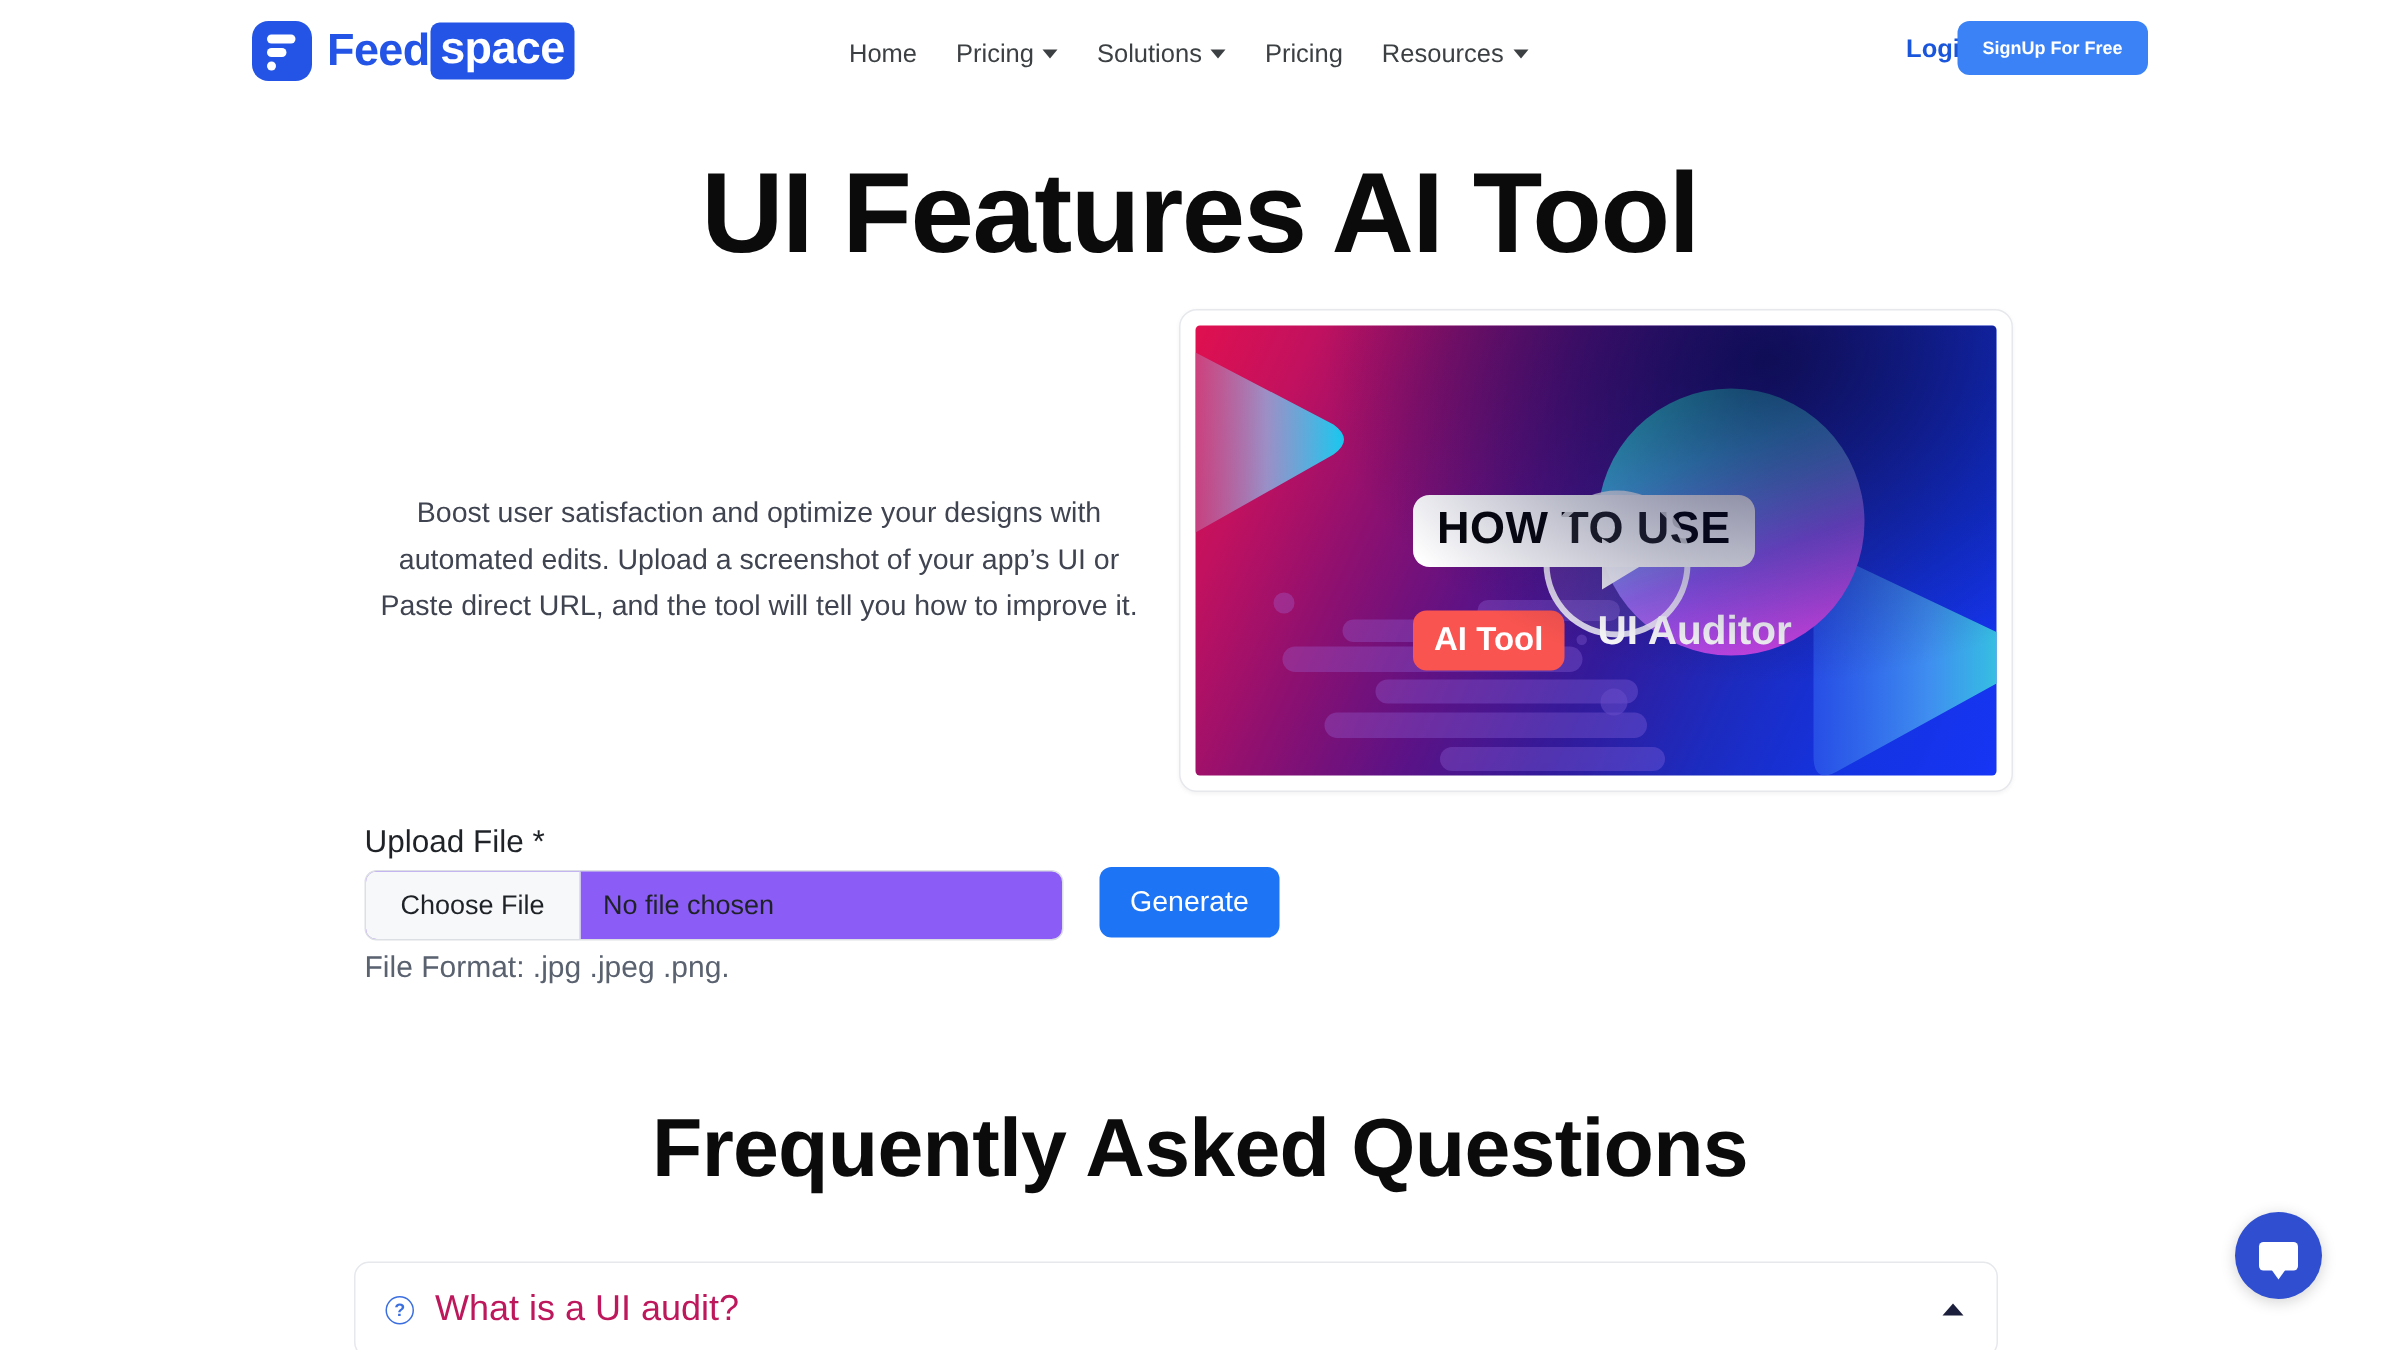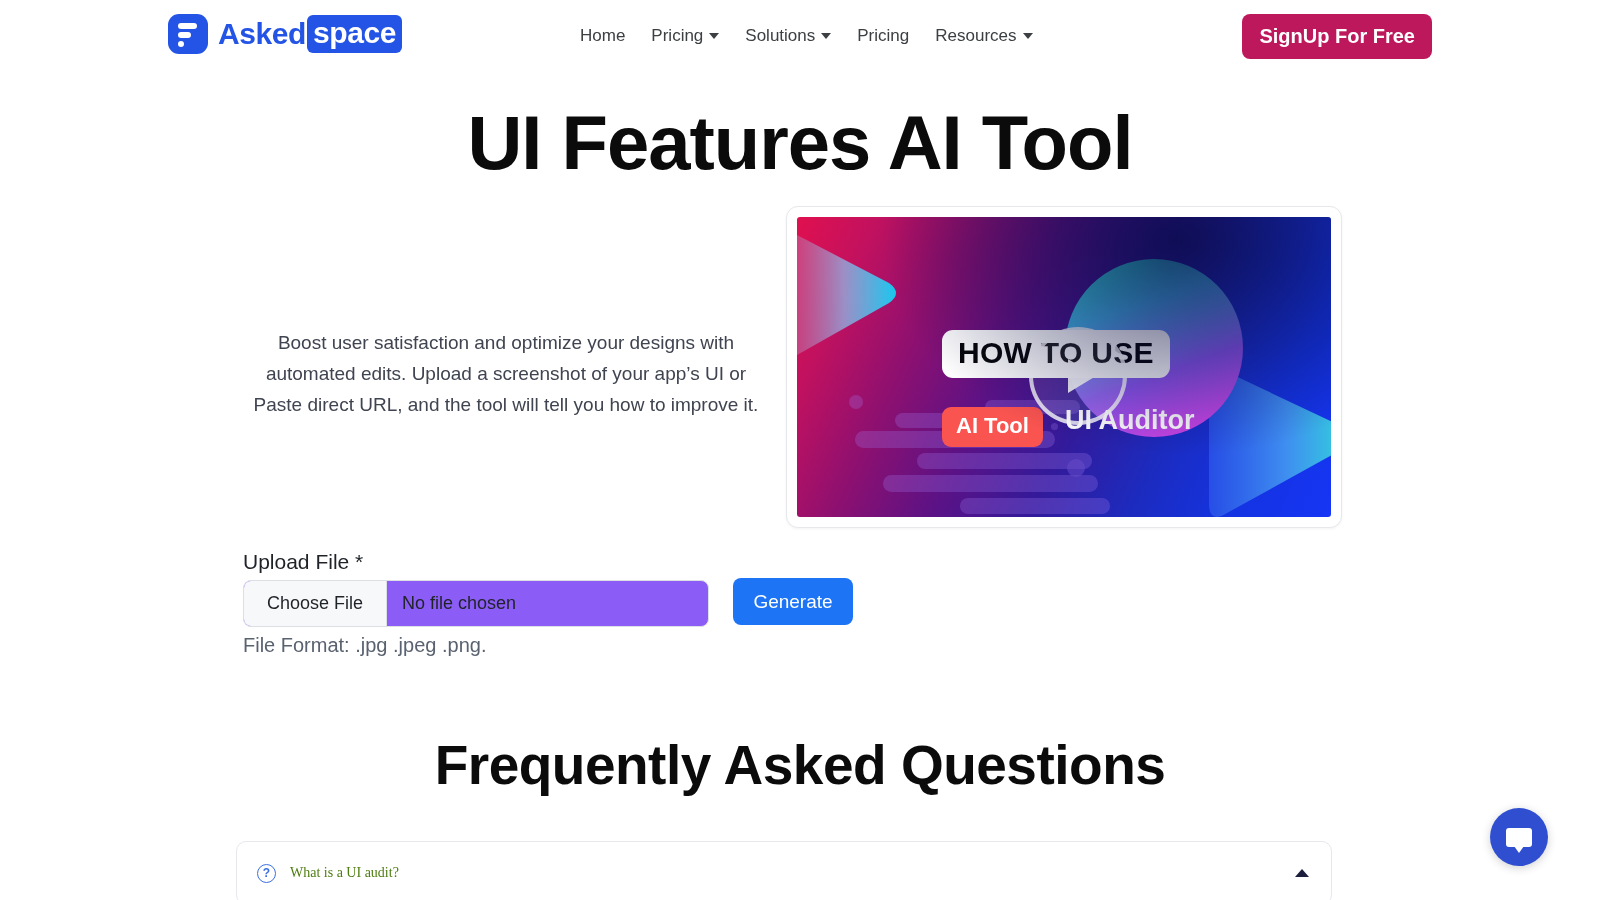--- a/index.html
+++ b/index.html
@@ -54,38 +54,38 @@
   .nav {
     position: absolute; left: 566px; top: 22px;
     display: flex; align-items: center; gap: 0px;
     font-size: 17px; color: #3c4043;
   }
   .nav-item {
     display:flex; align-items:center; gap:6px;
     padding: 4px 26px 4px 0;
     white-space: nowrap; cursor: pointer;
   }
-  .nav-item:first-child { padding-right: 26px; margin-left: 14px; }
+  .nav-item:first-child { padding-right: 26px; }
   .caret {
     display:inline-block; width:0; height:0;
     border-left: 5.5px solid transparent;
     border-right: 5.5px solid transparent;
     border-top: 6px solid #3c4043;
     margin-bottom: 1px;
   }
 
   .login-link {
     position:absolute; right: 283px; top: 23px;
     font-size: 17px; font-weight: 700; color: #1a56db; cursor:pointer;
     white-space: nowrap;
   }
   .signup-btn {
     position:absolute; right: 168px; top: 14px;
-    background: #be185d; color:#fff;
-    font-size: 20px; font-weight: 700;
+    background: #3b82f6; color:#fff;
+    font-size: 12px; font-weight: 700;
     padding: 11px 17px; border: none; border-radius: 8px;
     cursor: pointer; white-space: nowrap;
     font-family: "Liberation Sans", sans-serif;
   }
 
   
   .hero-title {
     position:absolute; top: 103px; left: 0; width: 1600px;
     text-align: center;
     font-size: 76px; font-weight: 800; letter-spacing: -1px;
@@ -221,21 +221,21 @@
     display:flex; align-items:center; padding: 0 22px 0 20px;
     cursor:pointer;
   }
   .q-icon {
     width: 19px; height: 19px; border-radius:50%;
     border: 1.6px solid #3b6fe0;
     display:flex; align-items:center; justify-content:center;
     font-size: 12px; color:#3b6fe0; font-weight:700;
     flex:none; margin-right: 14px;
   }
-  .faq-q { font-size: 14px; color:#4d7c0f; flex:1;font-family:Liberation Serif, serif; }
+  .faq-q { font-size: 24px; color:#be185d; flex:1; }
   .chev-up {
     width: 0; height: 0;
     border-left: 7px solid transparent;
     border-right: 7px solid transparent;
     border-bottom: 8px solid #1b1f3b;
     flex:none;
   }
 
   
   .chat-widget {
@@ -265,21 +265,21 @@
 
   <div class="header">
 
     <div class="logo-wrap">
       <div class="logo-mark">
         <div class="bar1"></div>
           <div class="bar2"></div>
           <div class="dot"></div>
       </div>
       <div class="logo-text">
-        <span class="logo-feed">Asked</span>
+        <span class="logo-feed">Feed</span>
           <span class="logo-space">space</span>
       </div>
     </div>
 
     <nav class="nav">
       <div class="nav-item">
         <span>Home</span>
       </div>
       <div class="nav-item">
         <span>Pricing</span>

